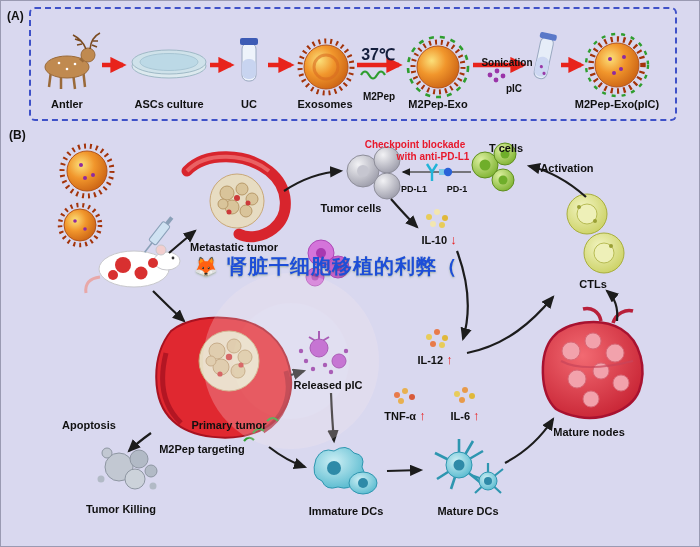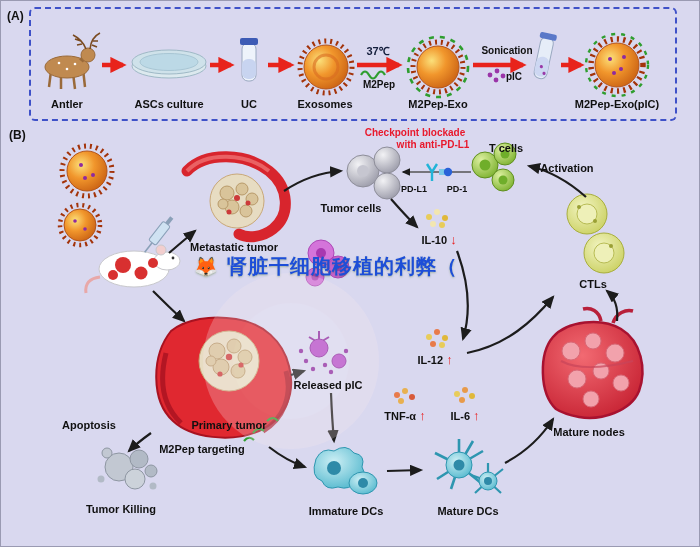--- a/index.html
+++ b/index.html
@@ -3,24 +3,24 @@
 <meta charset="utf-8">
 <style>
   * { margin:0; padding:0; box-sizing:border-box; }
   html,body { width:700px; height:547px; }
   body { font-family:"Liberation Sans", sans-serif; }
   .stage { position:relative; width:700px; height:547px; background:#d9d8ef; overflow:hidden; border:1px solid #9a9ab2; }
   .panelA { position:absolute; left:28px; top:6px; width:648px; height:114px; border:2px dashed #3f51c8; border-radius:6px; z-index:1; }
   svg.art { position:absolute; left:0; top:0; z-index:2; }
   .tag { position:absolute; font-weight:bold; font-size:12px; color:#111; z-index:3; }
   .lbl { position:absolute; transform:translateX(-50%); font-weight:bold; font-size:11px; color:#101010; white-space:nowrap; z-index:3; }
-  .sm { font-size:10px; }
+  .sm { font-size:10px;margin-top:12px; }
   .xs { font-size:9px;text-align:center; }
   .red { color:#e8192c; }
-  .navy { color:#141e3c; font-size:11px; }
+  .navy { color:#141e3c; font-size:16px; }
   .cyt .arrow-red { color:#e81a1a; font-size:13px; font-weight:bold; }
   .watermark { position:absolute; transform:translateX(-50%); z-index:5; font-weight:bold; font-size:20px; letter-spacing:1px; color:#1d4ed8; text-shadow:0 1px 2px rgba(60,110,20,0.35); white-space:nowrap; }
   .wm-emoji { font-size:19px; margin-right:2px; }
 </style>
 </head>
 <body>
 
 <div class="stage">
 
   <div class="panelA"></div>

